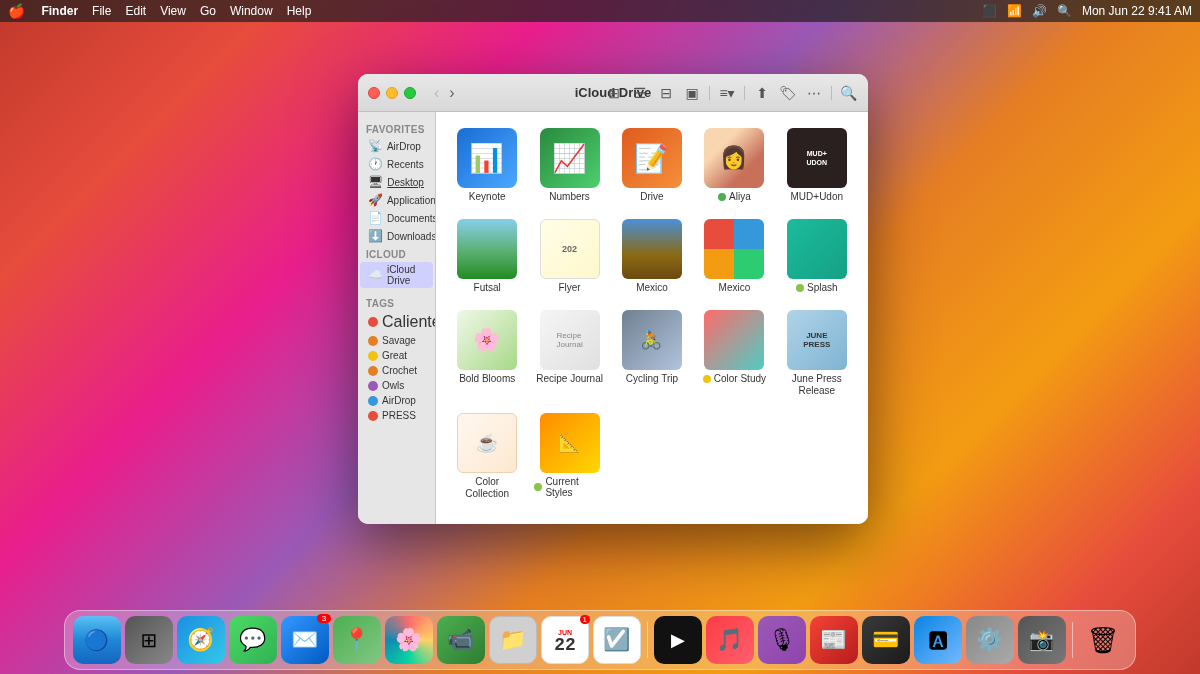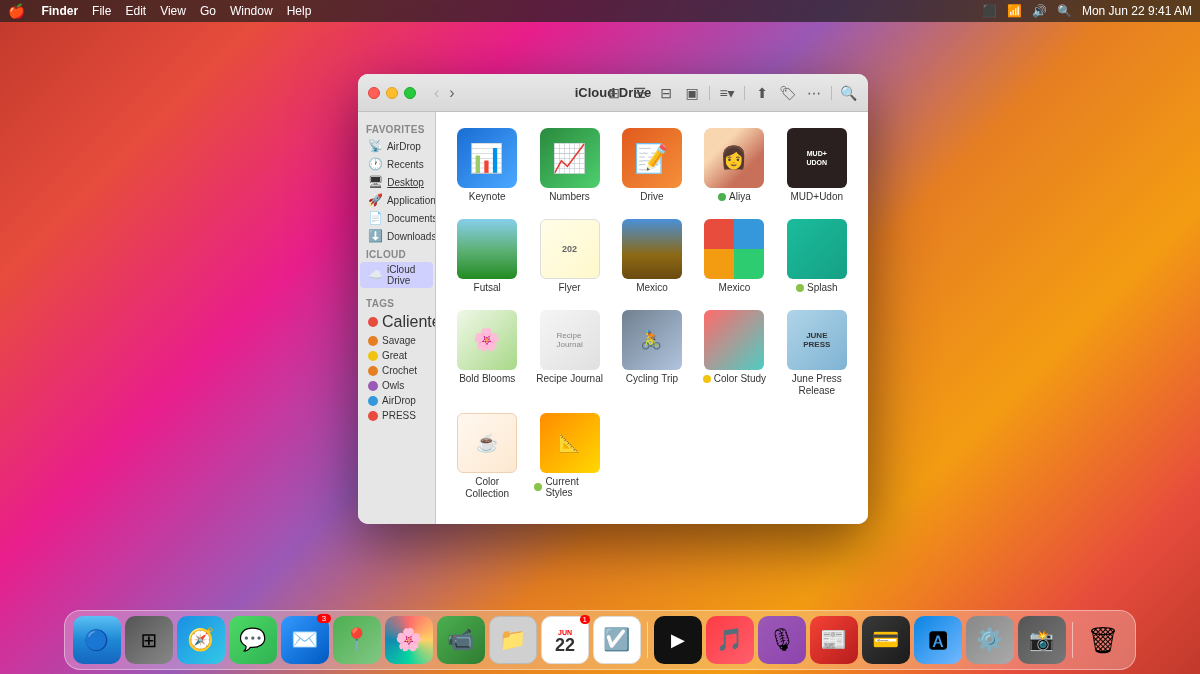--- a/index.html
+++ b/index.html
@@ -561,21 +561,21 @@
       <span style="font-size:22px;">🌸</span>
     </div>
     <div class="dock-icon" title="FaceTime" style="background:linear-gradient(135deg,#4caf50,#2e7d32); border-radius:10px;">
       <span style="font-size:22px;">📹</span>
     </div>
     <div class="dock-icon" title="Files" style="background:#d0d0d0; border-radius:10px; border:1px solid #bbb;">
       <span style="font-size:22px;">📁</span>
     </div>
     <div class="dock-icon" title="Calendar" style="background:white; border-radius:10px; border:1px solid #ddd; flex-direction:column; gap:0;">
       <span style="font-size:7px; color:red; font-weight:bold; margin-top:2px;">JUN</span>
-      <span style="font-size:18px; font-weight:bold; color:#333; line-height:1;">22</span>
+      <span style="font-size:18px; font-weight:bold; color:#333; line-height:1;font-family:Liberation Mono, monospace;">22</span>
       <span style="position:absolute;top:-2px;right:-2px;background:red;color:white;font-size:8px;border-radius:8px;padding:0 3px;">1</span>
     </div>
     <div class="dock-icon" title="Reminders" style="background:white; border-radius:10px; border:1px solid #ddd;">
       <span style="font-size:22px;">☑️</span>
     </div>
     <div class="dock-divider"></div>
     <div class="dock-icon" title="Apple TV" style="background:#111; border-radius:10px;">
       <span style="font-size:18px; color:white;">▶</span>
     </div>
     <div class="dock-icon" title="Music" style="background:linear-gradient(135deg,#fc3c44,#ff5f6d); border-radius:10px;">

